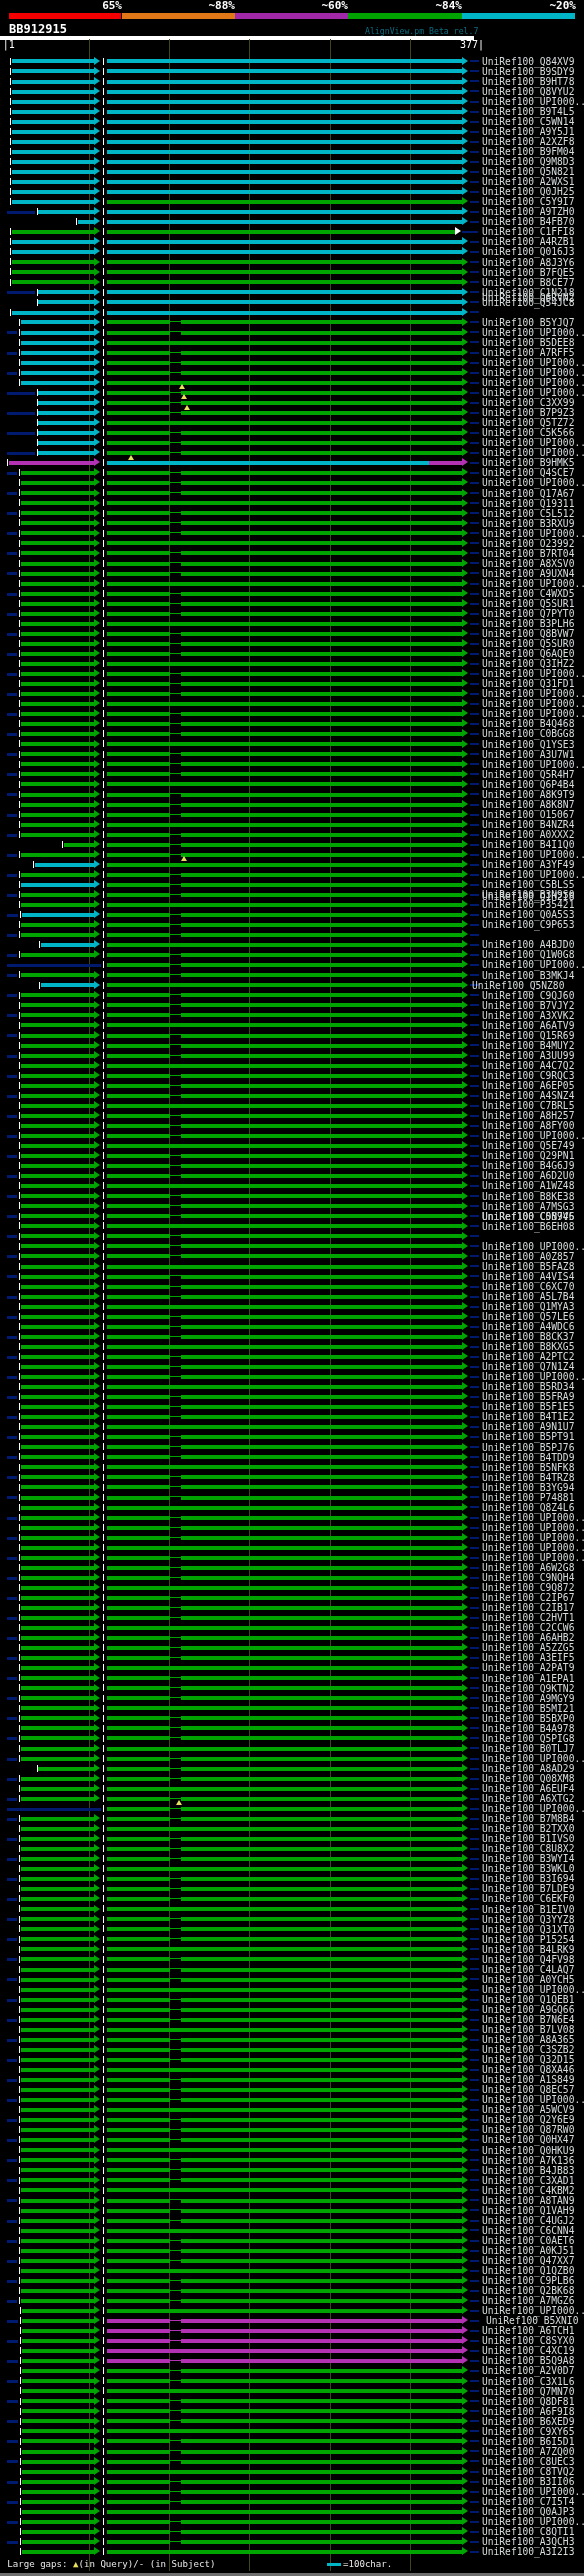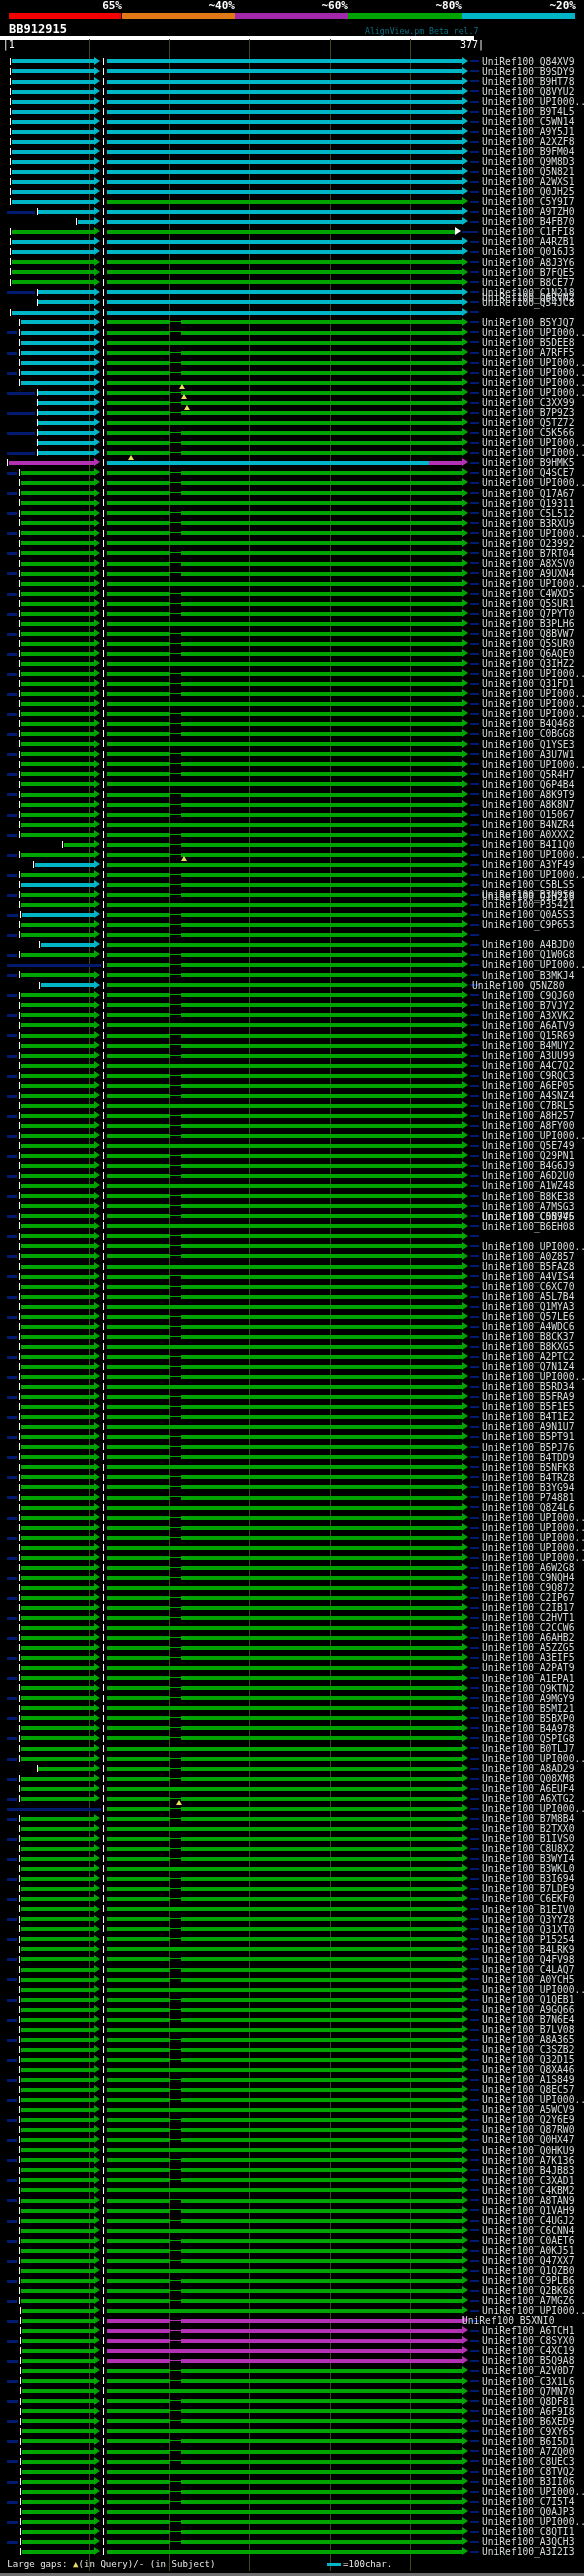--- a/index.html
+++ b/index.html
@@ -29,25 +29,25 @@
   .tri-glyph{color:#e8e060;}
 </style>
 </head>
 <body>
 
 <div id="screen">
   <div id="scale-bar">
       <div class="scale-seg" style="left:9.1px;width:112px;background:#f50000"></div>
       <div class="scale-lbl" style="left:58px;width:64px;">65%</div>
       <div class="scale-seg" style="left:122px;width:113px;background:#e07818"></div>
-      <div class="scale-lbl" style="left:171px;width:64px;">~40%</div>
+      <div class="scale-lbl" style="left:171px;width:64px;">~88%</div>
       <div class="scale-seg" style="left:235px;width:113px;background:#a228aa"></div>
       <div class="scale-lbl" style="left:284px;width:64px;">~60%</div>
       <div class="scale-seg" style="left:348px;width:114px;background:#00a400"></div>
-      <div class="scale-lbl" style="left:398px;width:64px;">~80%</div>
+      <div class="scale-lbl" style="left:398px;width:64px;">~84%</div>
       <div class="scale-seg" style="left:462px;width:113px;background:#00b6c6"></div>
       <div class="scale-lbl" style="left:512px;width:64px;">~20%</div>
     </div>
   <div class="hdr-title">BB912915</div>
   <div class="watermark">AlignView.pm Beta rel.7</div>
   <div class="ruler"></div>
   <div class="ruler-l">|1</div>
   <div class="ruler-r">377|</div>
   <div id="guides">
       <div class="guide" style="left:89px;top:39px;height:2532px"></div>
@@ -2713,21 +2713,21 @@
         <div class="lead" style="left:7.3px;top:2320px;width:11px"></div>
         <div class="tick" style="left:20px;top:2317px"></div>
         <div class="bar" style="left:22px;top:2319px;width:72px;background:#00a400"></div>
         <div class="arrow" style="left:94px;top:2316px;border-left:6.4px solid #00a400"></div>
         <div class="tick" style="left:103px;top:2317px"></div>
         <div class="bar" style="left:107px;top:2319px;width:355px;background:#b332b3"></div>
         <div class="notch-bg" style="left:170px;top:2319px;width:11px"></div>
         <div class="notch-ln" style="left:170px;top:2320px;width:11px;background:#b332b3"></div>
         <div class="arrow" style="left:462px;top:2316px;border-left:6.4px solid #b332b3"></div>
         <div class="conn" style="left:470px;top:2320px;width:9.1px"></div>
-        <div class="lbl" style="left:462px;top:2316px">UniRef100_B5XNI0</div>
+        <div class="lbl" style="left:486px;top:2316px">UniRef100_B5XNI0</div>
       </div>
       <div>
         <div class="tick" style="left:20px;top:2327px"></div>
         <div class="bar" style="left:22px;top:2329px;width:72px;background:#00a400"></div>
         <div class="arrow" style="left:94px;top:2326px;border-left:6.4px solid #00a400"></div>
         <div class="tick" style="left:103px;top:2327px"></div>
         <div class="bar" style="left:107px;top:2329px;width:355px;background:#b332b3"></div>
         <div class="notch-bg" style="left:170px;top:2329px;width:11px"></div>
         <div class="notch-ln" style="left:170px;top:2330px;width:11px;background:#b332b3"></div>
         <div class="arrow" style="left:462px;top:2326px;border-left:6.4px solid #b332b3"></div>

